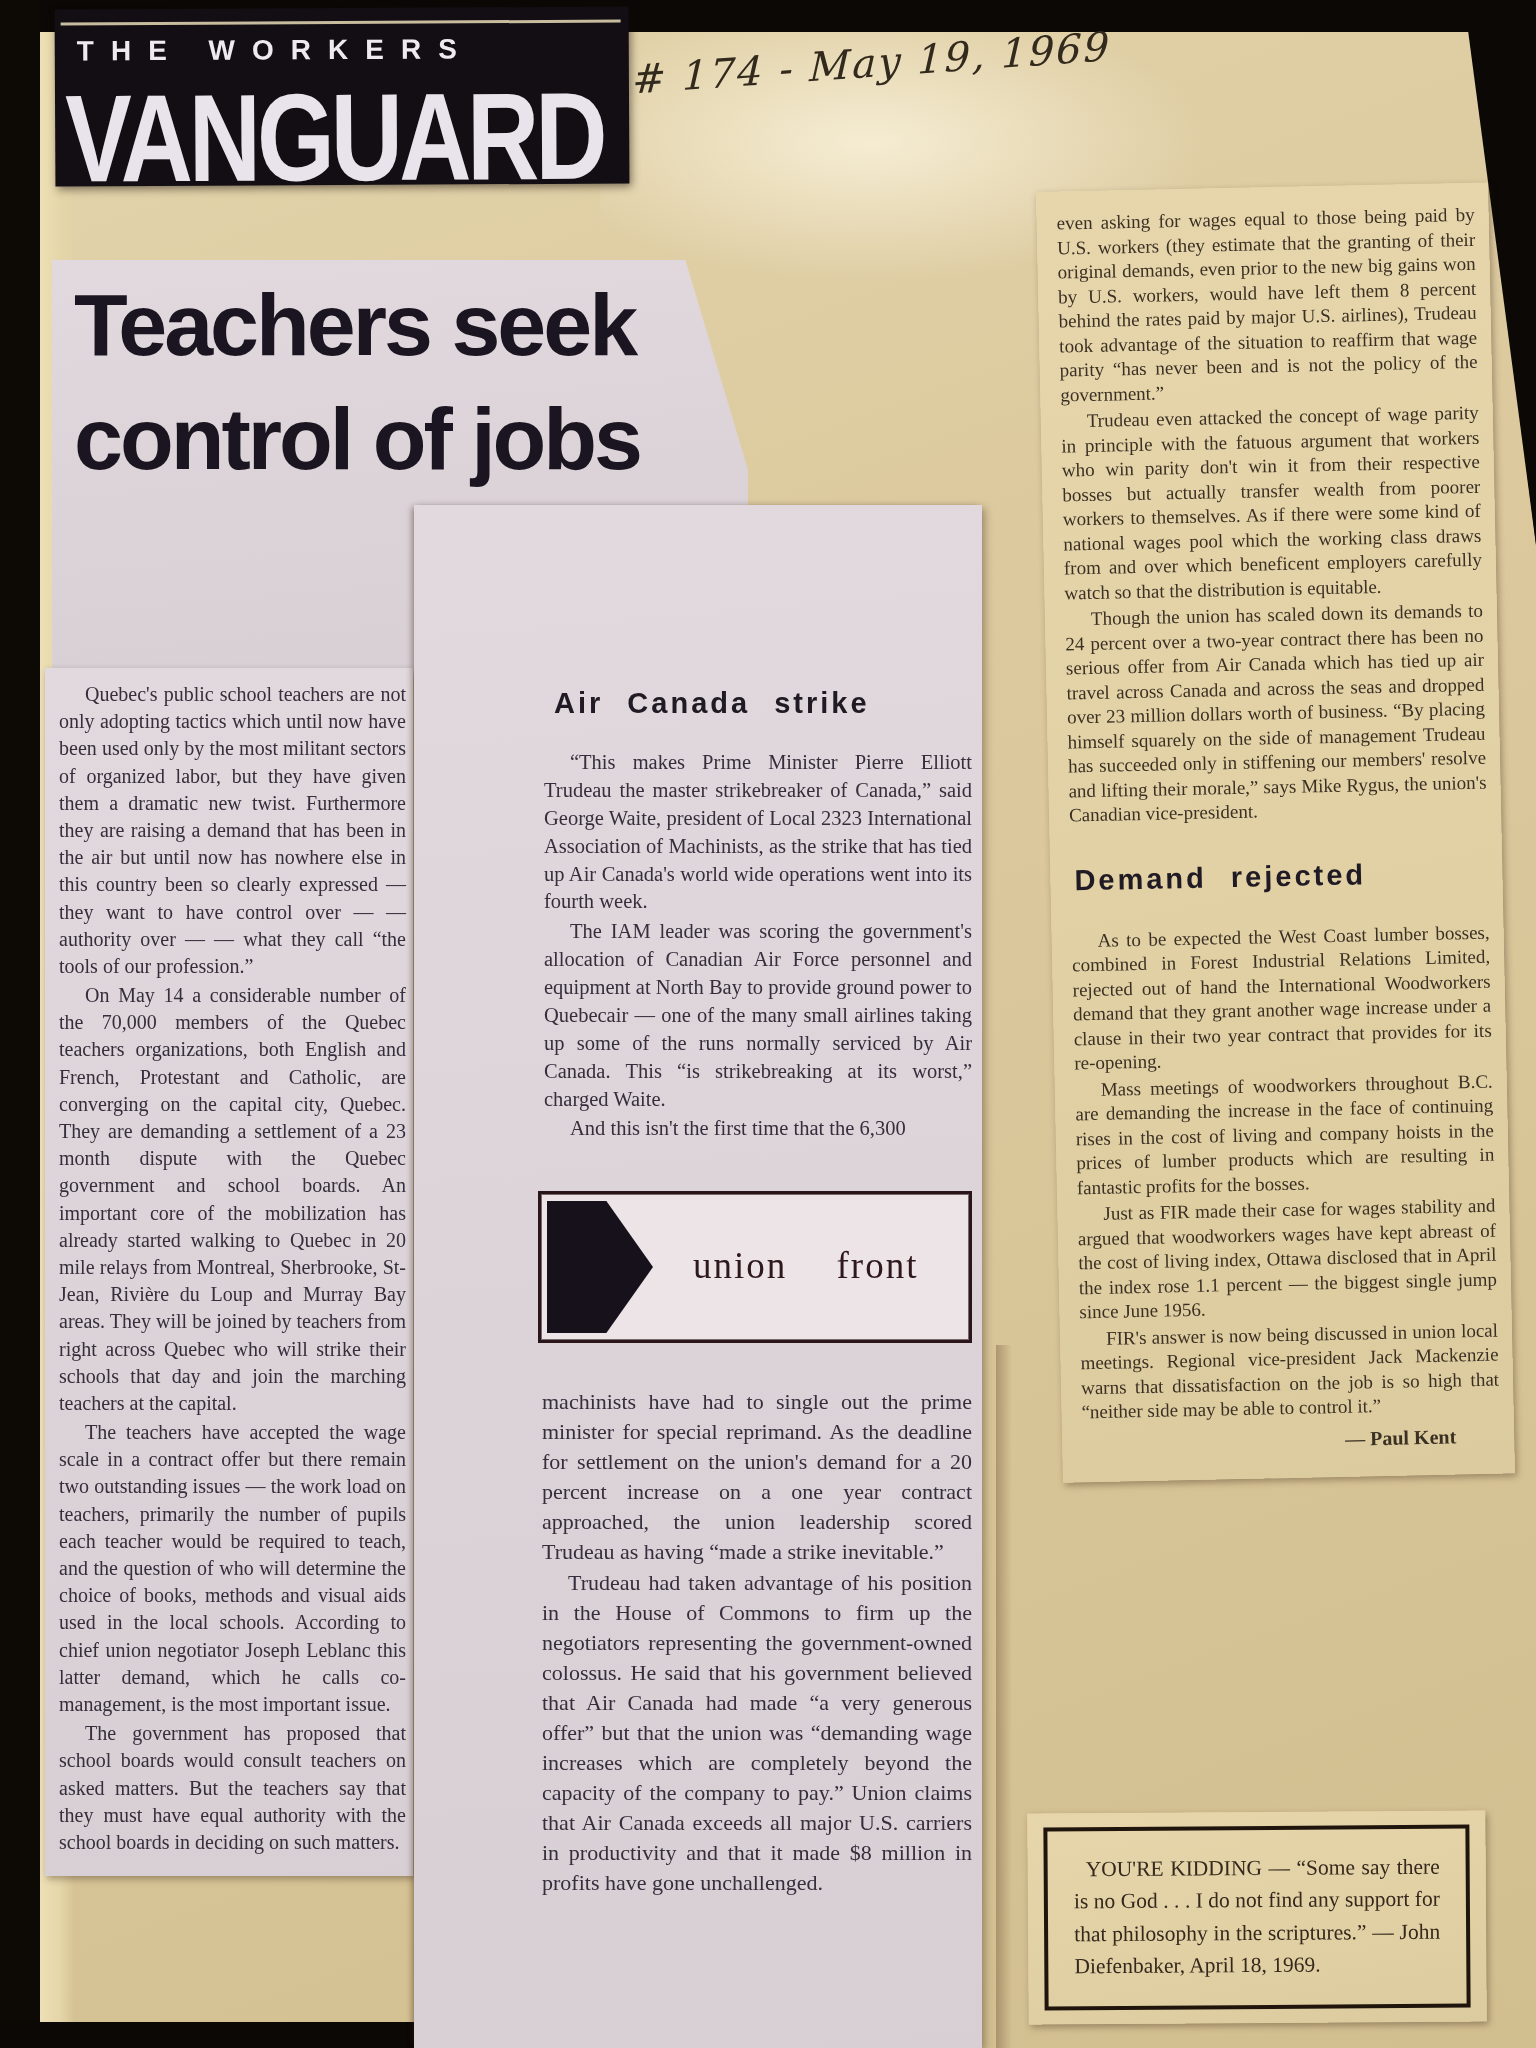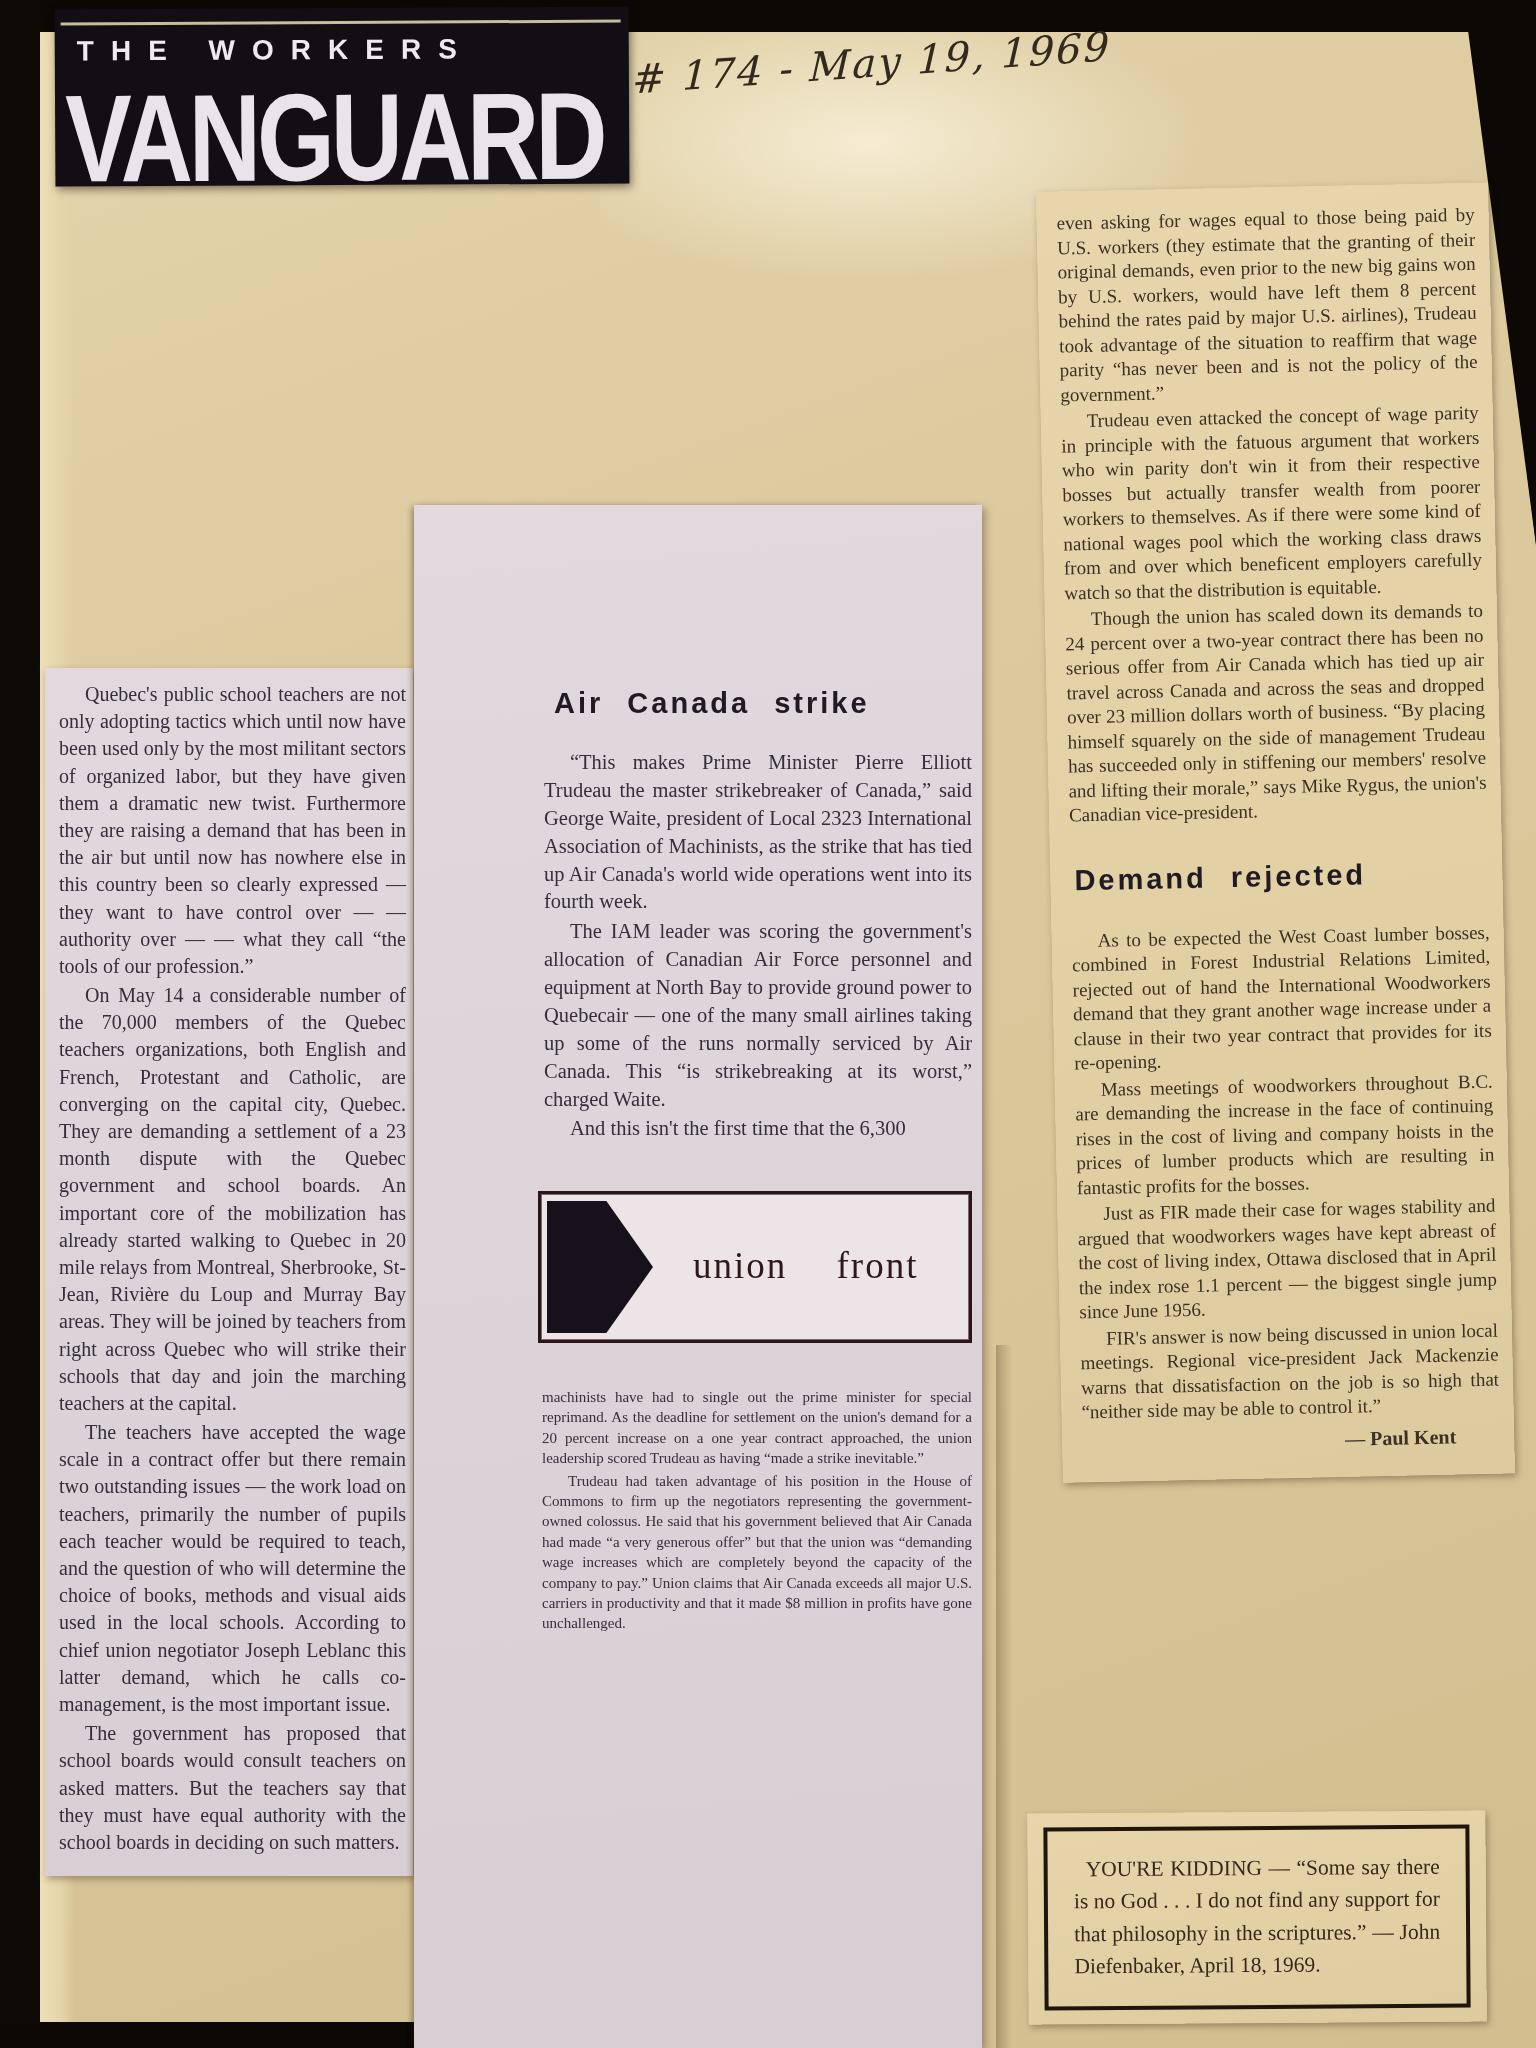--- a/index.html
+++ b/index.html
@@ -53,21 +53,21 @@
   .np{color:#352e3c;text-align:justify;}
   .np p{margin:0 0 2px;text-indent:26px;}
   .left-text{position:absolute;left:14px;right:7px;top:13px;font-size:20px;line-height:1.36;}
 
   .mid-paper{left:414px;top:505px;width:568px;height:1543px;
         box-shadow:-4px 0 6px -2px rgba(50,25,10,.35),3px 3px 8px rgba(40,20,8,.35);}
   .col-head{font-family:"Liberation Sans",sans-serif;font-weight:700;font-size:29px;
         letter-spacing:3px;word-spacing:13px;color:#201a24;white-space:nowrap;}
   .mid-head{position:absolute;left:140px;top:182px;text-align:center;}
   .mid-text1{position:absolute;left:130px;top:244px;width:428px;font-size:20.5px;line-height:1.36;}
-  .mid-text2{position:absolute;left:128px;top:882px;width:430px;font-size:15px;line-height:1.36;}
+  .mid-text2{position:absolute;left:128px;top:882px;width:430px;font-size:22px;line-height:1.36;}
   .no-first-indent p:first-child{text-indent:0;}
 
   
   .banner{position:absolute;left:124px;top:686px;width:428px;height:146px;background:#ece4e6;
         border:3px solid #2a151a;box-shadow:inset 0 0 0 1px rgba(42,21,26,.6);}
   .banner .arrow{position:absolute;left:6px;top:7px;bottom:7px;width:106px;background:#16111a;
         clip-path:polygon(0 0,56% 0,100% 50%,56% 100%,0 100%);}
   .banner .label{position:absolute;left:132px;top:50px;font-family:"Liberation Serif",serif;
         font-size:37px;color:#2e181d;letter-spacing:2px;word-spacing:38px;white-space:nowrap;margin-left:20px;}
 
@@ -100,20 +100,24 @@
   <div class="crease"></div>
 
   <div class="masthead">
     <div class="rule"></div>
     <div class="kicker">THE WORKERS</div>
     <div class="vanguard">VANGUARD</div>
   </div>
 
   <div class="handnote"># 174 - May 19, 1969</div>
 
+  <div class="paper pink headline-paper">
+    <div class="hline l1">Teachers seek</div>
+    <div class="hline l2">control of jobs</div>
+  </div>
 
   <div class="paper pink left-paper">
     <div class="left-text np">
         <p>Quebec's public school teachers are not only adopting tactics which until now have been used only by the most militant sectors of organized labor, but they have given them a dramatic new twist. Furthermore they are raising a demand that has been in the air but until now has nowhere else in this country been so clearly expressed — they want to have control over — — authority over — — what they call “the tools of our profession.”</p>
         <p>On May 14 a considerable number of the 70,000 members of the Quebec teachers organizations, both English and French, Protestant and Catholic, are converging on the capital city, Quebec. They are demanding a settlement of a 23 month dispute with the Quebec government and school boards. An important core of the mobilization has already started walking to Quebec in 20 mile relays from Montreal, Sherbrooke, St-Jean, Rivière du Loup and Murray Bay areas. They will be joined by teachers from right across Quebec who will strike their schools that day and join the marching teachers at the capital.</p>
         <p>The teachers have accepted the wage scale in a contract offer but there remain two outstanding issues — the work load on teachers, primarily the number of pupils each teacher would be required to teach, and the question of who will determine the choice of books, methods and visual aids used in the local schools. According to chief union negotiator Joseph Leblanc this latter demand, which he calls co-management, is the most important issue.</p>
         <p>The government has proposed that school boards would consult teachers on asked matters. But the teachers say that they must have equal authority with the school boards in deciding on such matters.</p>
       </div>
   </div>
 

